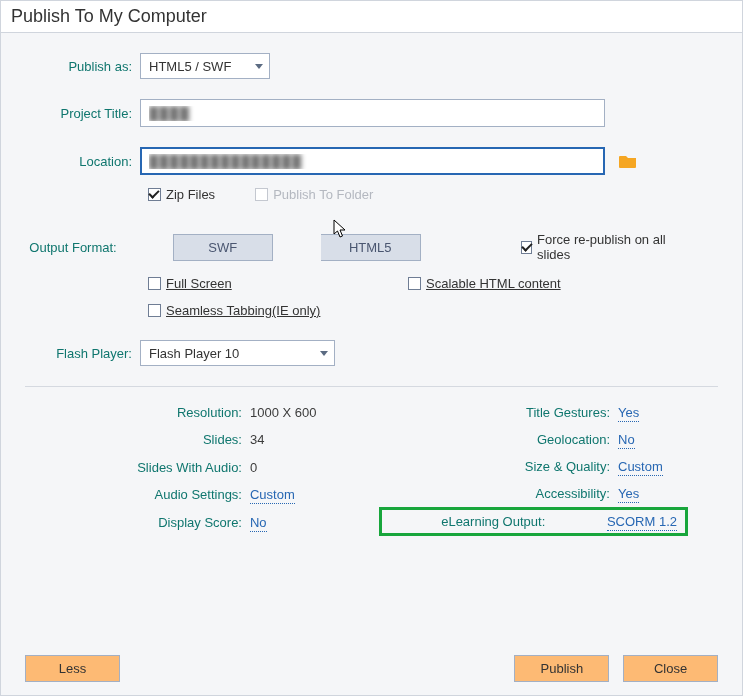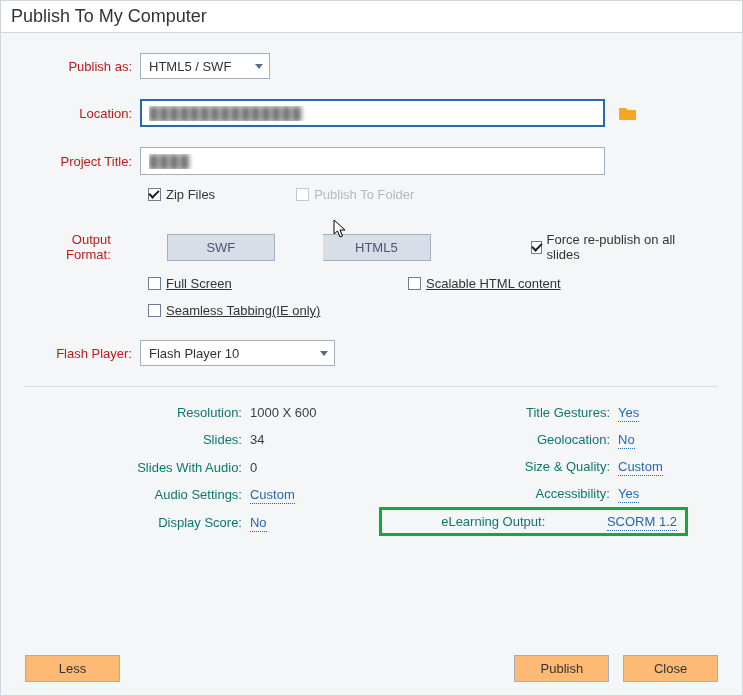--- a/index.html
+++ b/index.html
@@ -25,21 +25,21 @@
   .form-row {
     display:flex;
     align-items:center;
     margin-bottom:20px;
   }
   .form-row.tight { margin-bottom:12px; }
   .lbl {
     width:115px;
     text-align:right;
     padding-right:8px;
-    color:#b91c1c;
+    color:#0f766e;
   }
   .select {
     height:26px;
     border:1px solid #a3b0c4;
     background:#fff;
     display:inline-flex; align-items:center; justify-content:space-between;
     padding:0 6px 0 8px;
     font-size:13px;
     cursor:pointer;
   }
@@ -69,27 +69,27 @@
   .cb {
     display:inline-flex; align-items:center; margin-right:40px; cursor:pointer;
   }
   .cb-box {
     width:13px; height:13px; border:1px solid #6f7d94; background:#fff; margin-right:5px; position:relative;
   }
   .cb-box.checked::after {
     content:""; position:absolute; left:2px; top:-1px; width:4px; height:8px;
     border:solid #222; border-width:0 2px 2px 0; transform:rotate(45deg);
   }
-  .cb.disabled { color:#b4b8c0; cursor:default;margin-left:41px; }
+  .cb.disabled { color:#b4b8c0; cursor:default; }
   .cb.disabled .cb-box { border-color:#c4c8d0; }
   .seg-group {
     display:flex;
   }
   .seg-btn {
-    width:108px; height:27px; display:flex; align-items:center; justify-content:center;
+    width:100px; height:27px; display:flex; align-items:center; justify-content:center;
     border:1px solid #a3b0c4; background:#e9edf2; cursor:pointer; color:#4a5670;margin-left:48px;
   }
   .seg-btn.active { background:#d8dee8; }
   .seg-btn + .seg-btn { border-left:none; }
   .opts-grid {
     margin-left:123px;
     display:grid;
     grid-template-columns:260px auto;
     row-gap:12px;
     margin-top:14px;
@@ -142,34 +142,34 @@
 
     <div class="form-row">
       <span class="lbl">Publish as:</span>
       <div class="select small">
         <span>HTML5 / SWF</span>
         <span class="caret"></span>
       </div>
     </div>
 
     <div class="form-row">
+      <span class="lbl">Project Title:</span>
+      <input class="text-input blurred" value="████" style="">
+    </div>
+
+    <div class="form-row">
       <span class="lbl">Location:</span>
       <input class="text-input focus blurred" value="███████████████" style="">
       <span class="folder-icon">
         <svg viewBox="0 0 18 14" width="18" height="14">
           <path fill="#f5a623" d="M1 2h6l2 2h8v9a1 1 0 0 1-1 1H1a1 1 0 0 1-1-1V3a1 1 0 0 1 1-1z"></path>
         </svg>
       </span>
     </div>
 
-    <div class="form-row">
-      <span class="lbl">Project Title:</span>
-      <input class="text-input blurred" value="████" style="">
-    </div>
-
     <div class="cb-row">
       <span class="cb">
         <span class="cb-box checked"></span>
         <span>Zip Files</span>
       </span>
       <span class="cb disabled">
         <span class="cb-box"></span>
         <span>Publish To Folder</span>
       </span>
     </div>

